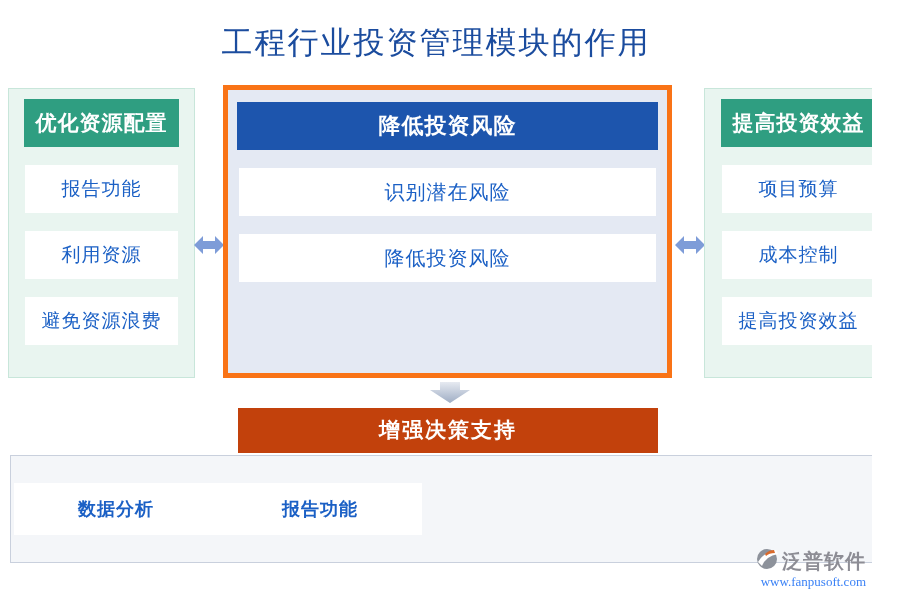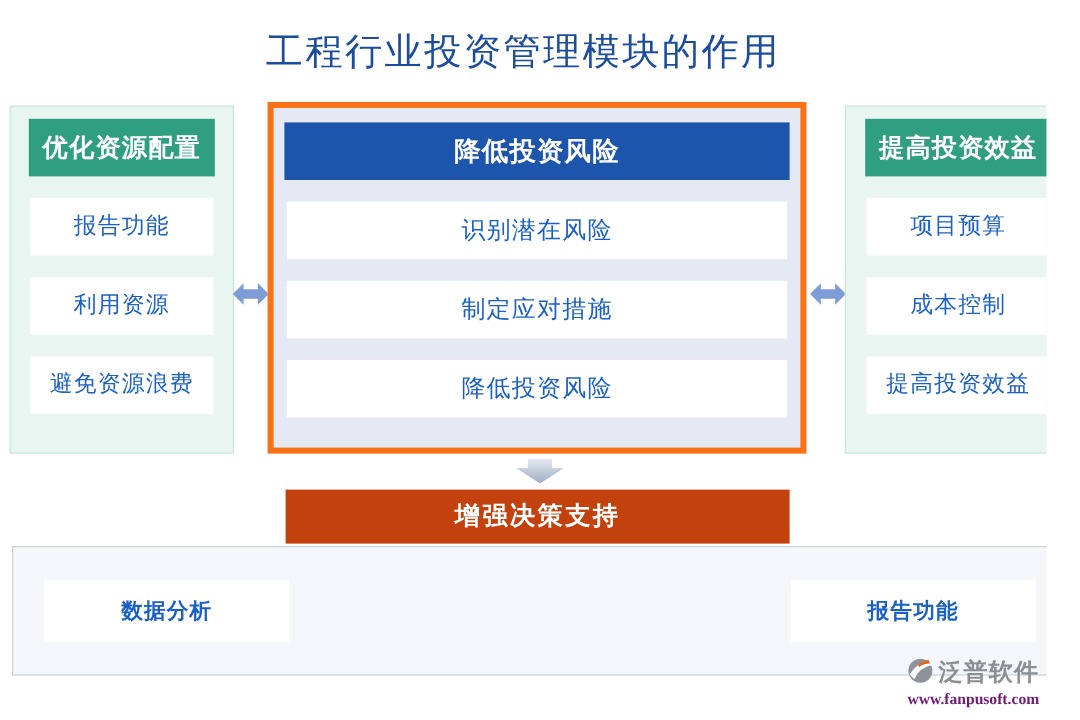--- a/index.html
+++ b/index.html
@@ -118,22 +118,22 @@
     position: absolute;
     left: 10px;
     top: 455px;
     width: 880px;
     height: 108px;
     box-sizing: border-box;
     background: #f4f6f9;
     border: 1px solid #c9d0dd;
     display: flex;
     align-items: center;
-    justify-content: space-between;
-    padding: 0 26px;
+    justify-content: flex-start;
+    padding: 0 3px;
   }
   .bcard {
     width: 204px;
     height: 52px;
     line-height: 52px;
     background: #ffffff;
     text-align: center;
     color: #1b60c5;
     font-weight: bold;
     font-size: 18px;
@@ -156,23 +156,23 @@
   }
   .brand-name {
     color: #8d8d95;
     font-weight: bold;
     font-size: 20px;
     letter-spacing: 1px;
     font-family: "Liberation Serif", serif;
   }
   .brand-url {
     margin-top: 2px;
-    color: #701a75;
+    color: #3b82f6;
     font-size: 13px;
-    font-weight: bold;
+    font-weight: normal;
     font-family: "Liberation Serif", serif;
   }
 </style>
 </head>
 <body>
 
 <div class="canvas">
 
   <div class="title">工程行业投资管理模块的作用</div>
 
@@ -185,21 +185,20 @@
 
   <span class="h-arrow" id="arrow-left">
     <svg width="30" height="20" viewBox="0 0 30 20">
       <path d="M0,10 L9,1 L9,6 L21,6 L21,1 L30,10 L21,19 L21,14 L9,14 L9,19 Z" fill="#7e9cd8"></path>
     </svg>
   </span>
 
   <section class="panel center" id="panel-center">
     <header class="panel-hdr blue">降低投资风险</header>
     <div class="card">识别潜在风险</div>
-    <div class="card">制定应对措施</div>
     <div class="card">降低投资风险</div>
   </section>
 
   <span class="h-arrow" id="arrow-right">
     <svg width="30" height="20" viewBox="0 0 30 20">
       <path d="M0,10 L9,1 L9,6 L21,6 L21,1 L30,10 L21,19 L21,14 L9,14 L9,19 Z" fill="#7e9cd8"></path>
     </svg>
   </span>
 
   <section class="panel side" id="panel-right">

